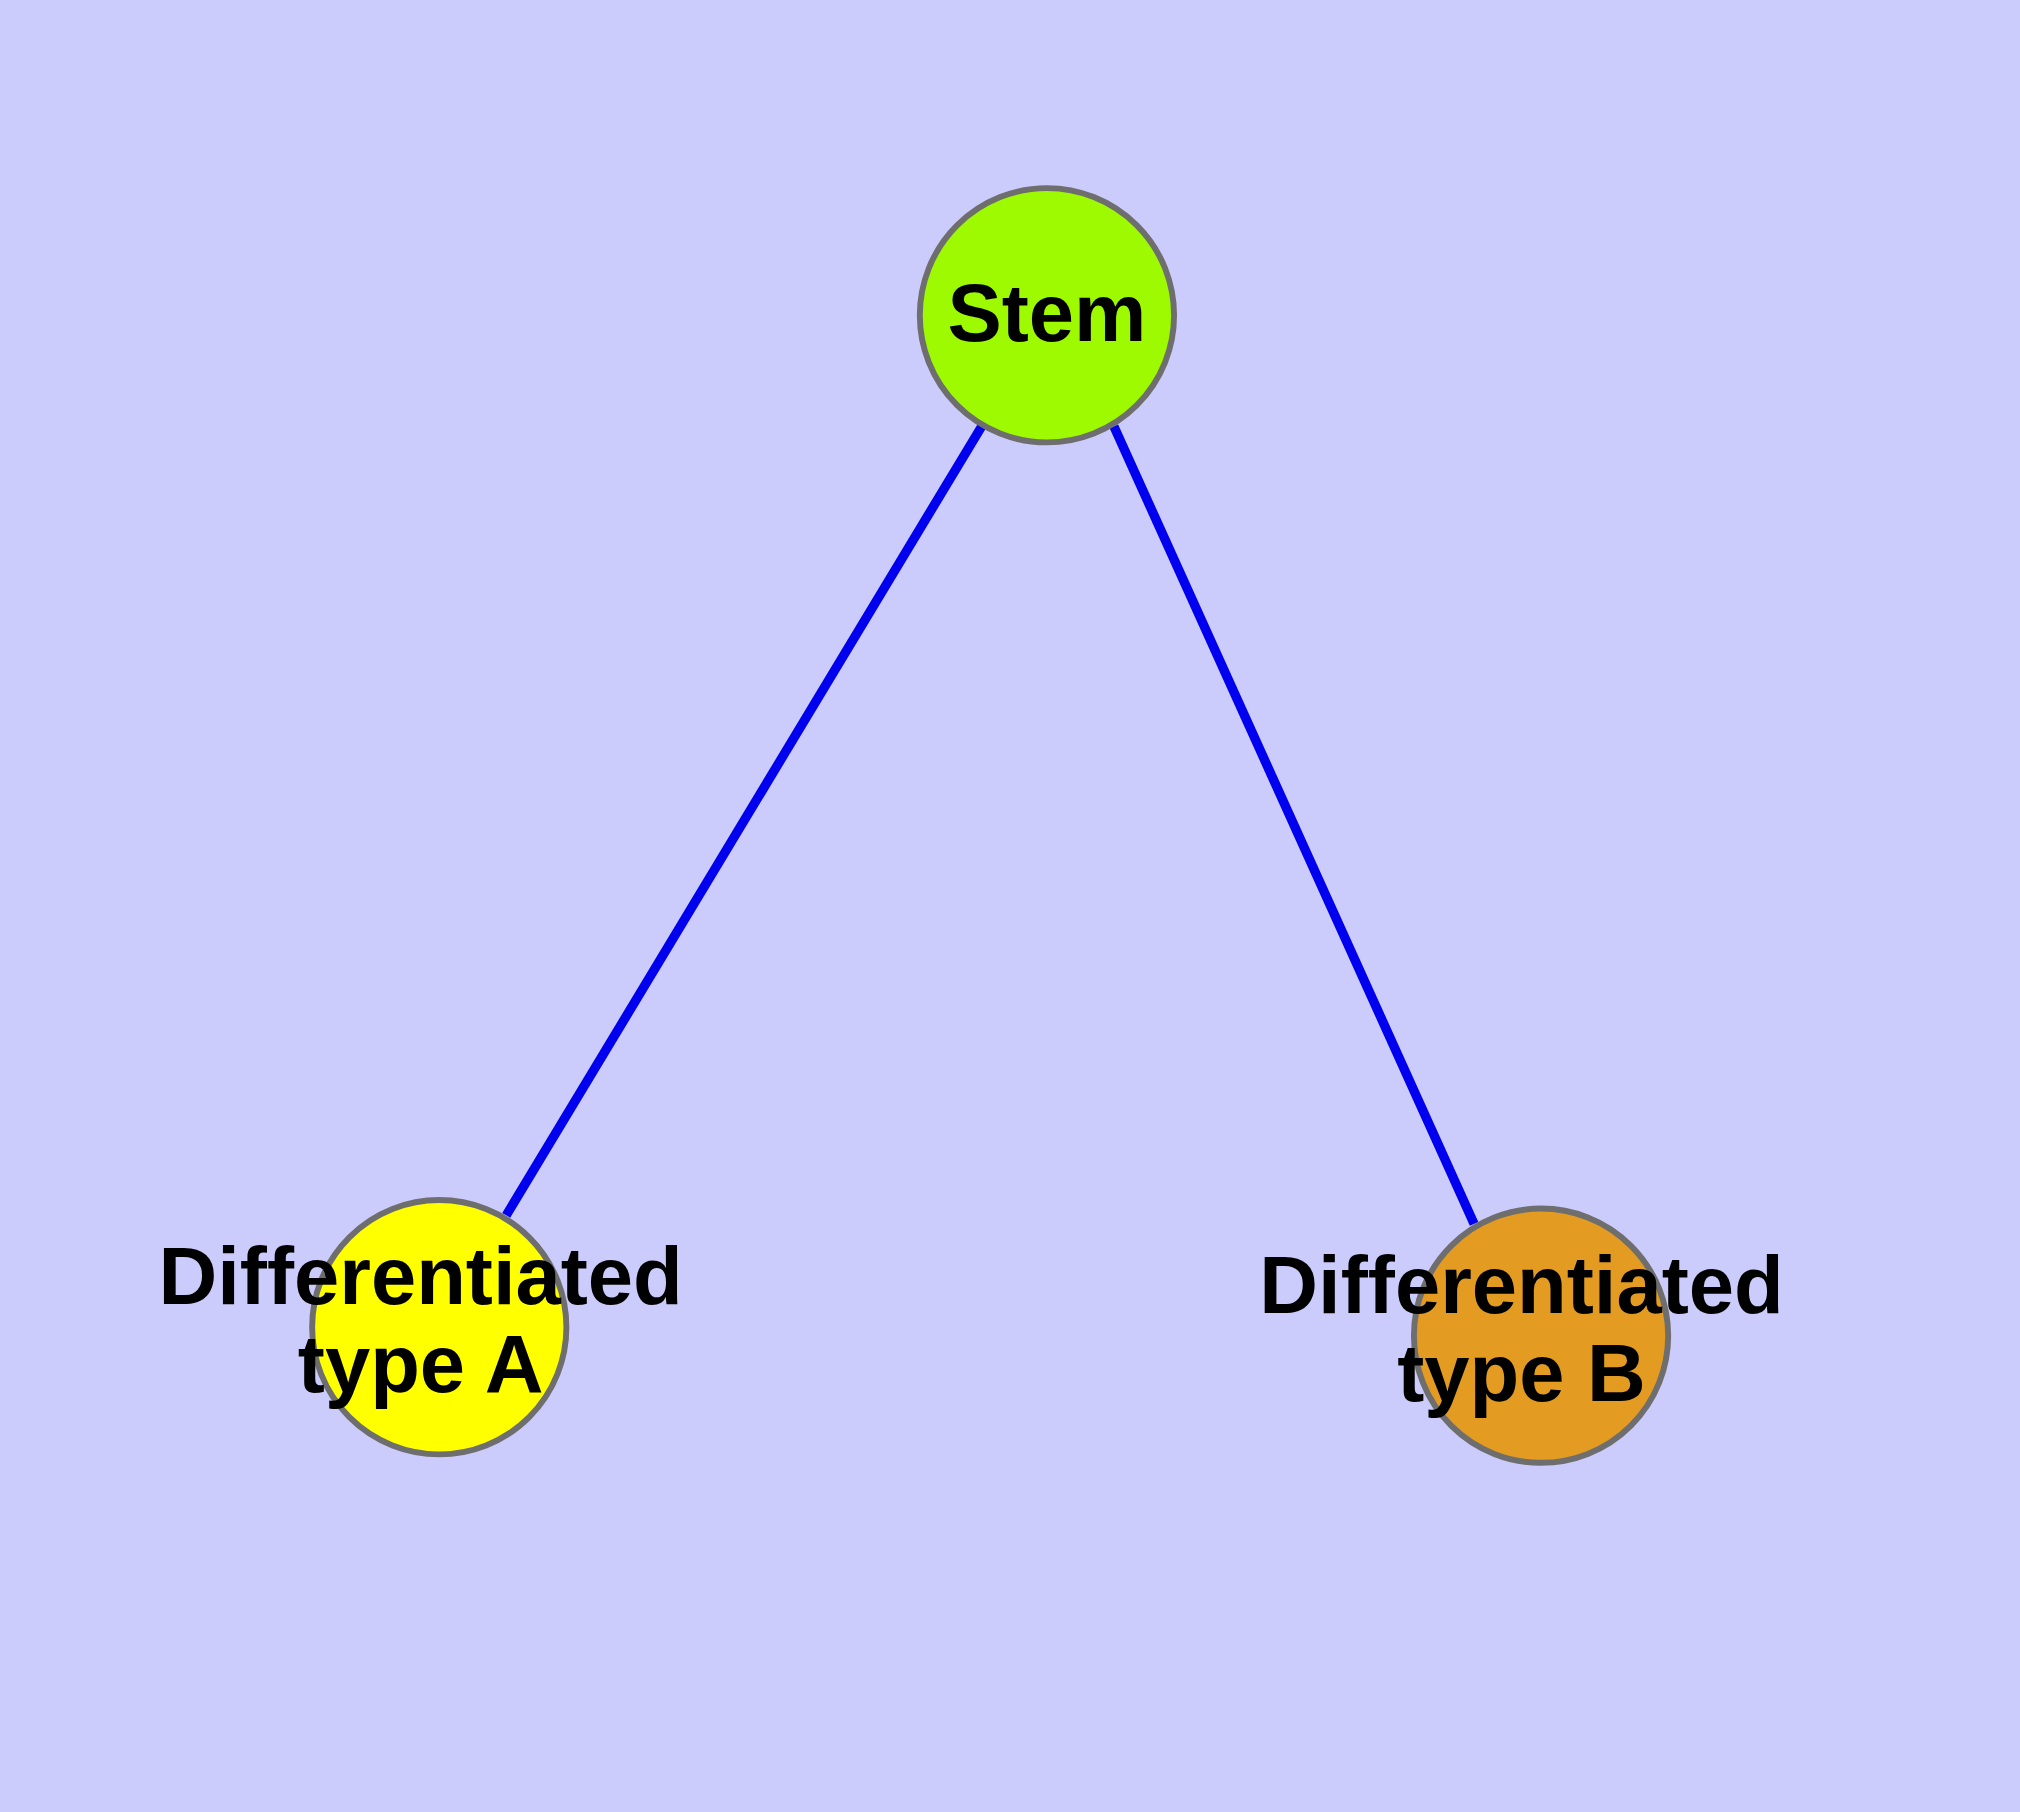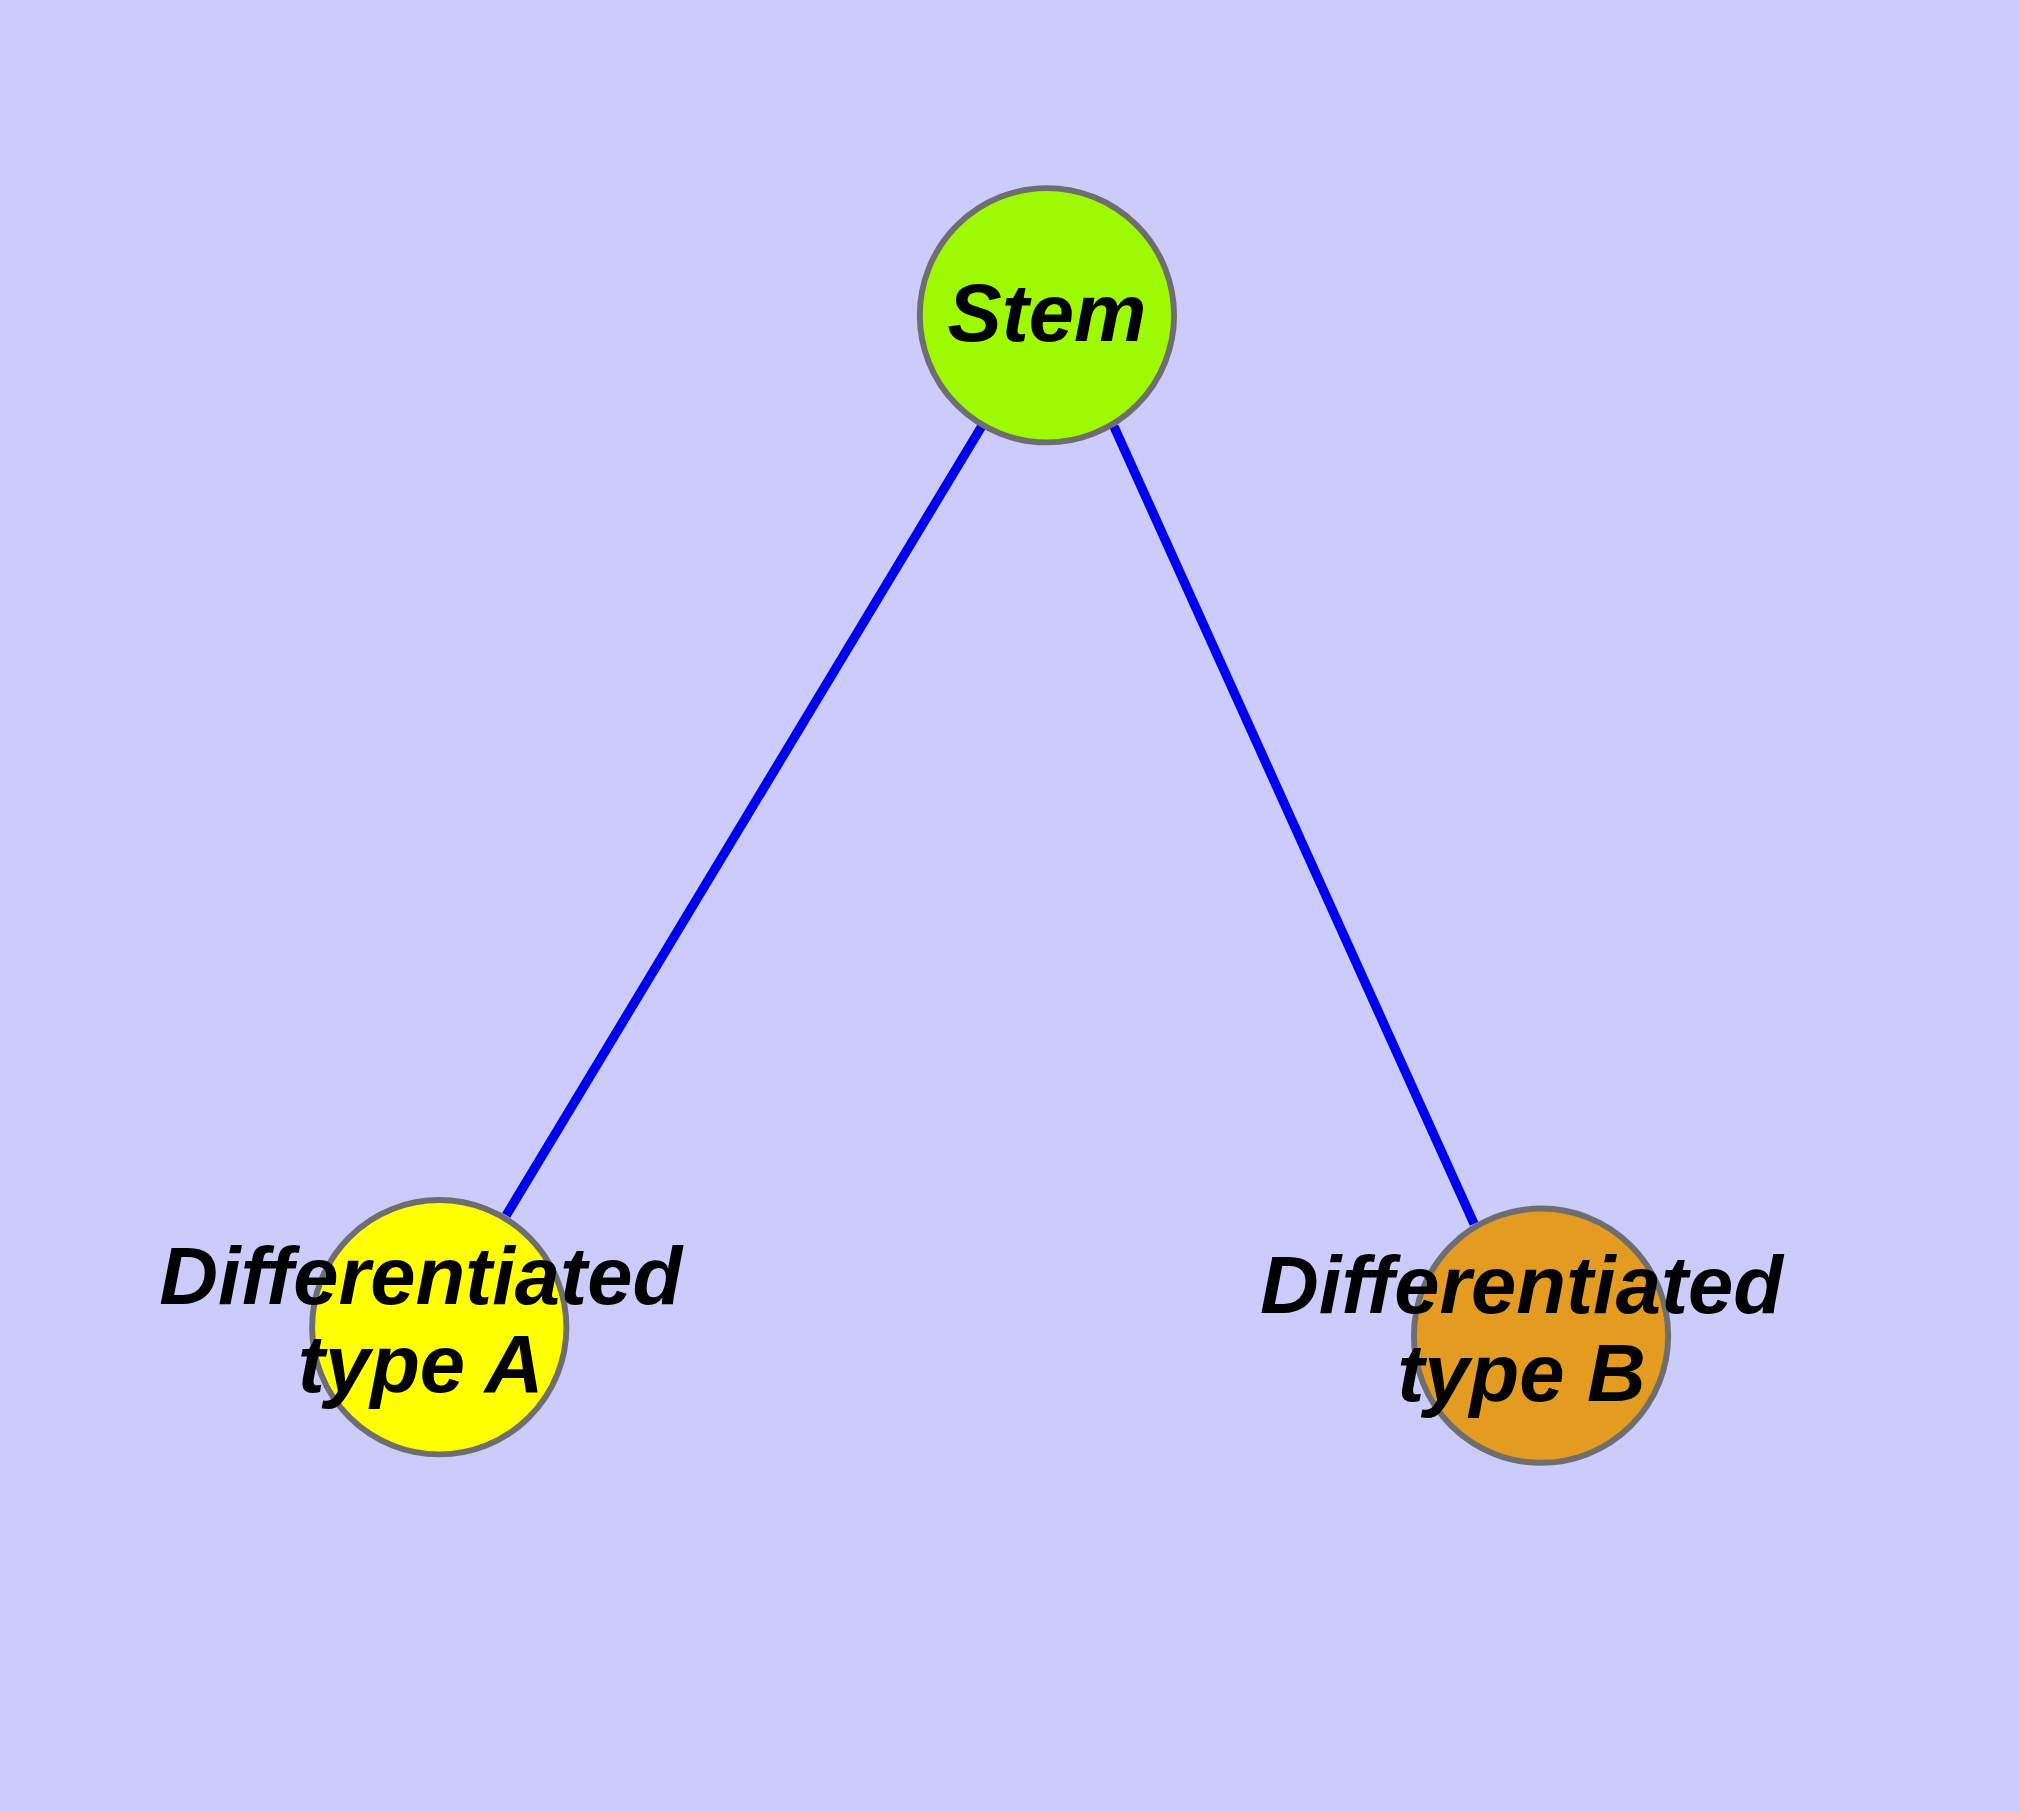--- a/index.html
+++ b/index.html
@@ -8,21 +8,20 @@
     padding: 0;
     background: #ccccfc;
   }
   #canvas {
     position: relative;
     width: 2021px;
     height: 1812px;
     background: #ccccfc;
     overflow: hidden;
     font-family: "Liberation Sans", "DejaVu Sans", sans-serif;
-    font-style: italic;
   }
   #graph-svg {
     position: absolute;
     left: 0;
     top: 0;
     width: 2021px;
     height: 1812px;
     display: block;
   }
   .node-label {

